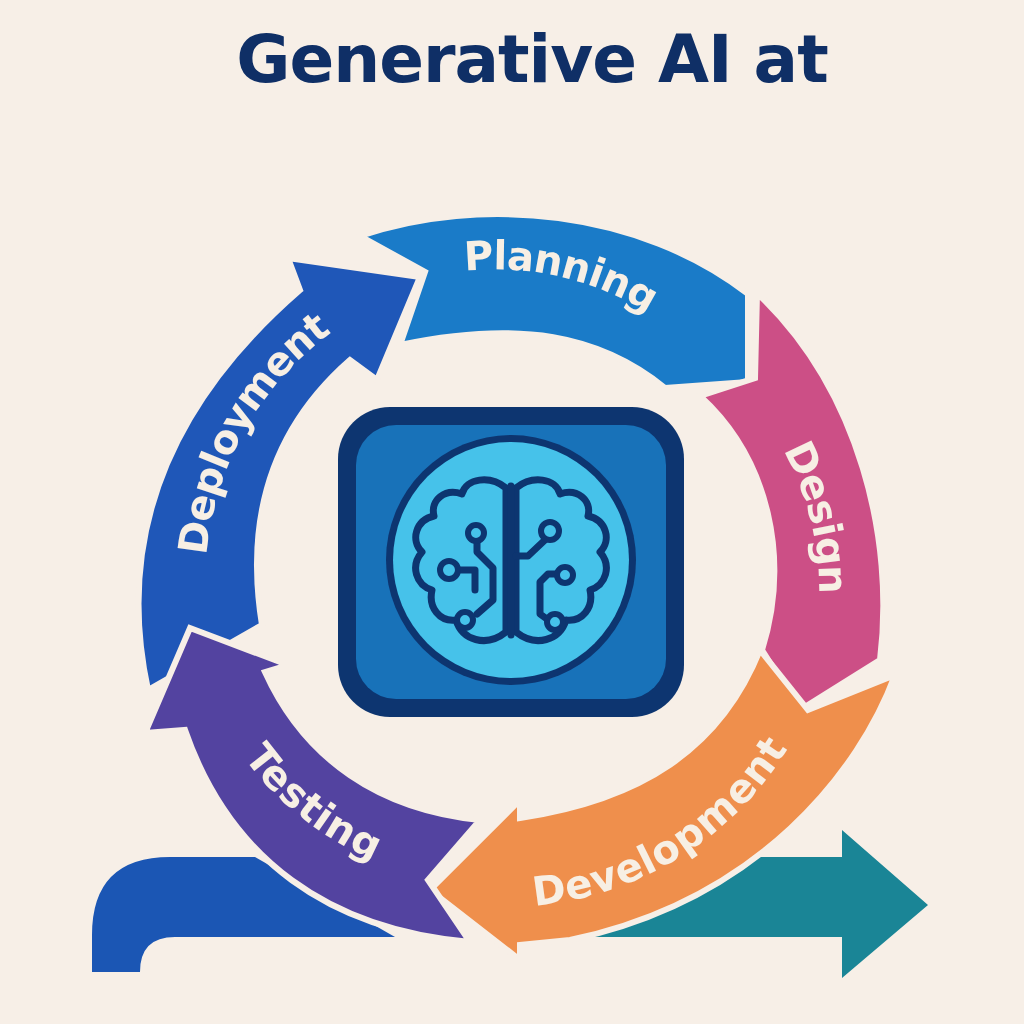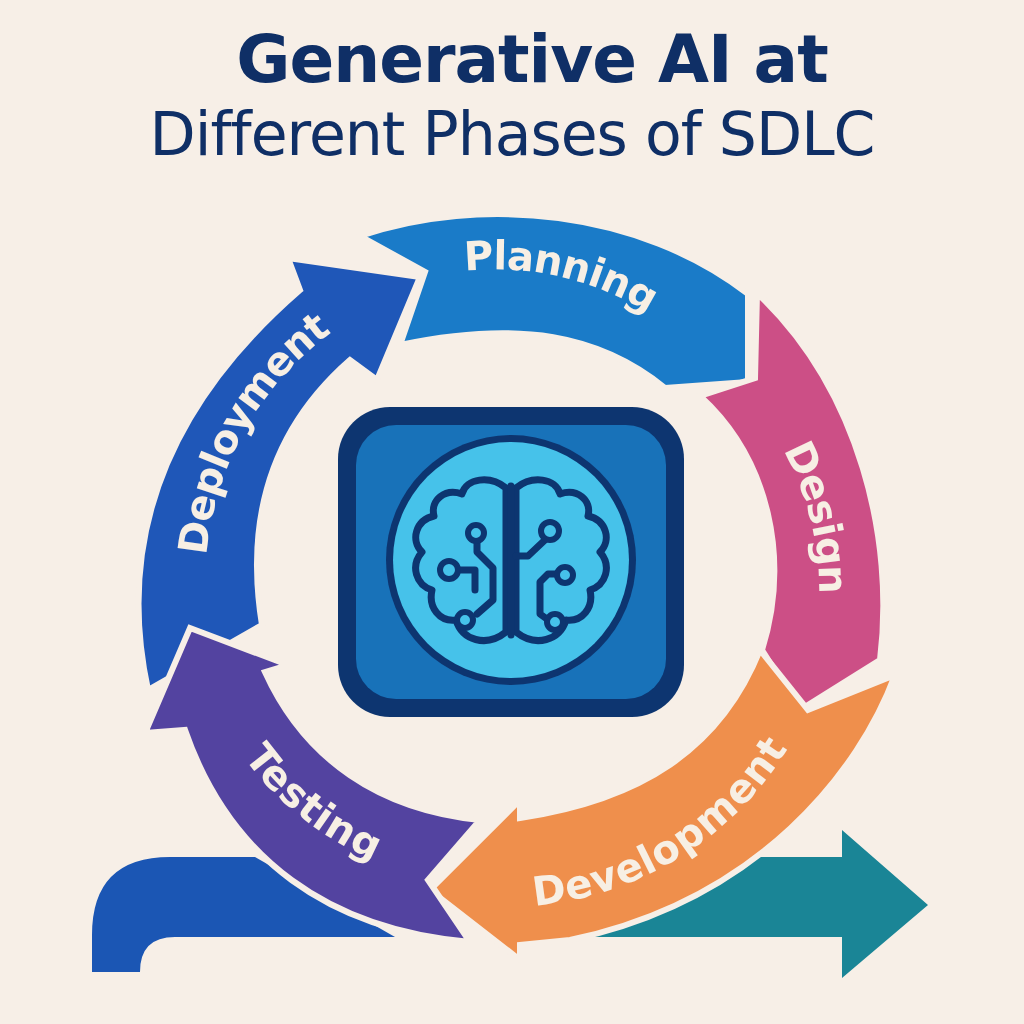--- a/index.html
+++ b/index.html
@@ -20,21 +20,20 @@
   .lbl {
     font-family: "DejaVu Sans", "Liberation Sans", sans-serif;
     font-weight: bold; font-size: 40px; fill: #f7efe4;
   }
 </style>
 </head>
 <body>
 
 <h1 class="title">
   <span class="l1">Generative AI at</span>
-  <span class="l2">Different Phases of SDLC</span>
 </h1>
 
 <svg class="diagram" width="1024" height="1024" viewBox="0 0 1024 1024">
   <defs>
     <path id="arcPlanning" d="M 420 268 A 300 300 0 0 1 690 330"></path>
     <path id="arcDesign" d="M 790 440 A 300 300 0 0 1 830 600"></path>
     <path id="arcDev" d="M 530 895 A 320 320 0 0 0 780 740"></path>
     <path id="arcTesting" d="M 245 740 A 300 300 0 0 0 390 855"></path>
     <path id="arcDeploy" d="M 195 560 A 320 320 0 0 1 330 320"></path>
   </defs>

